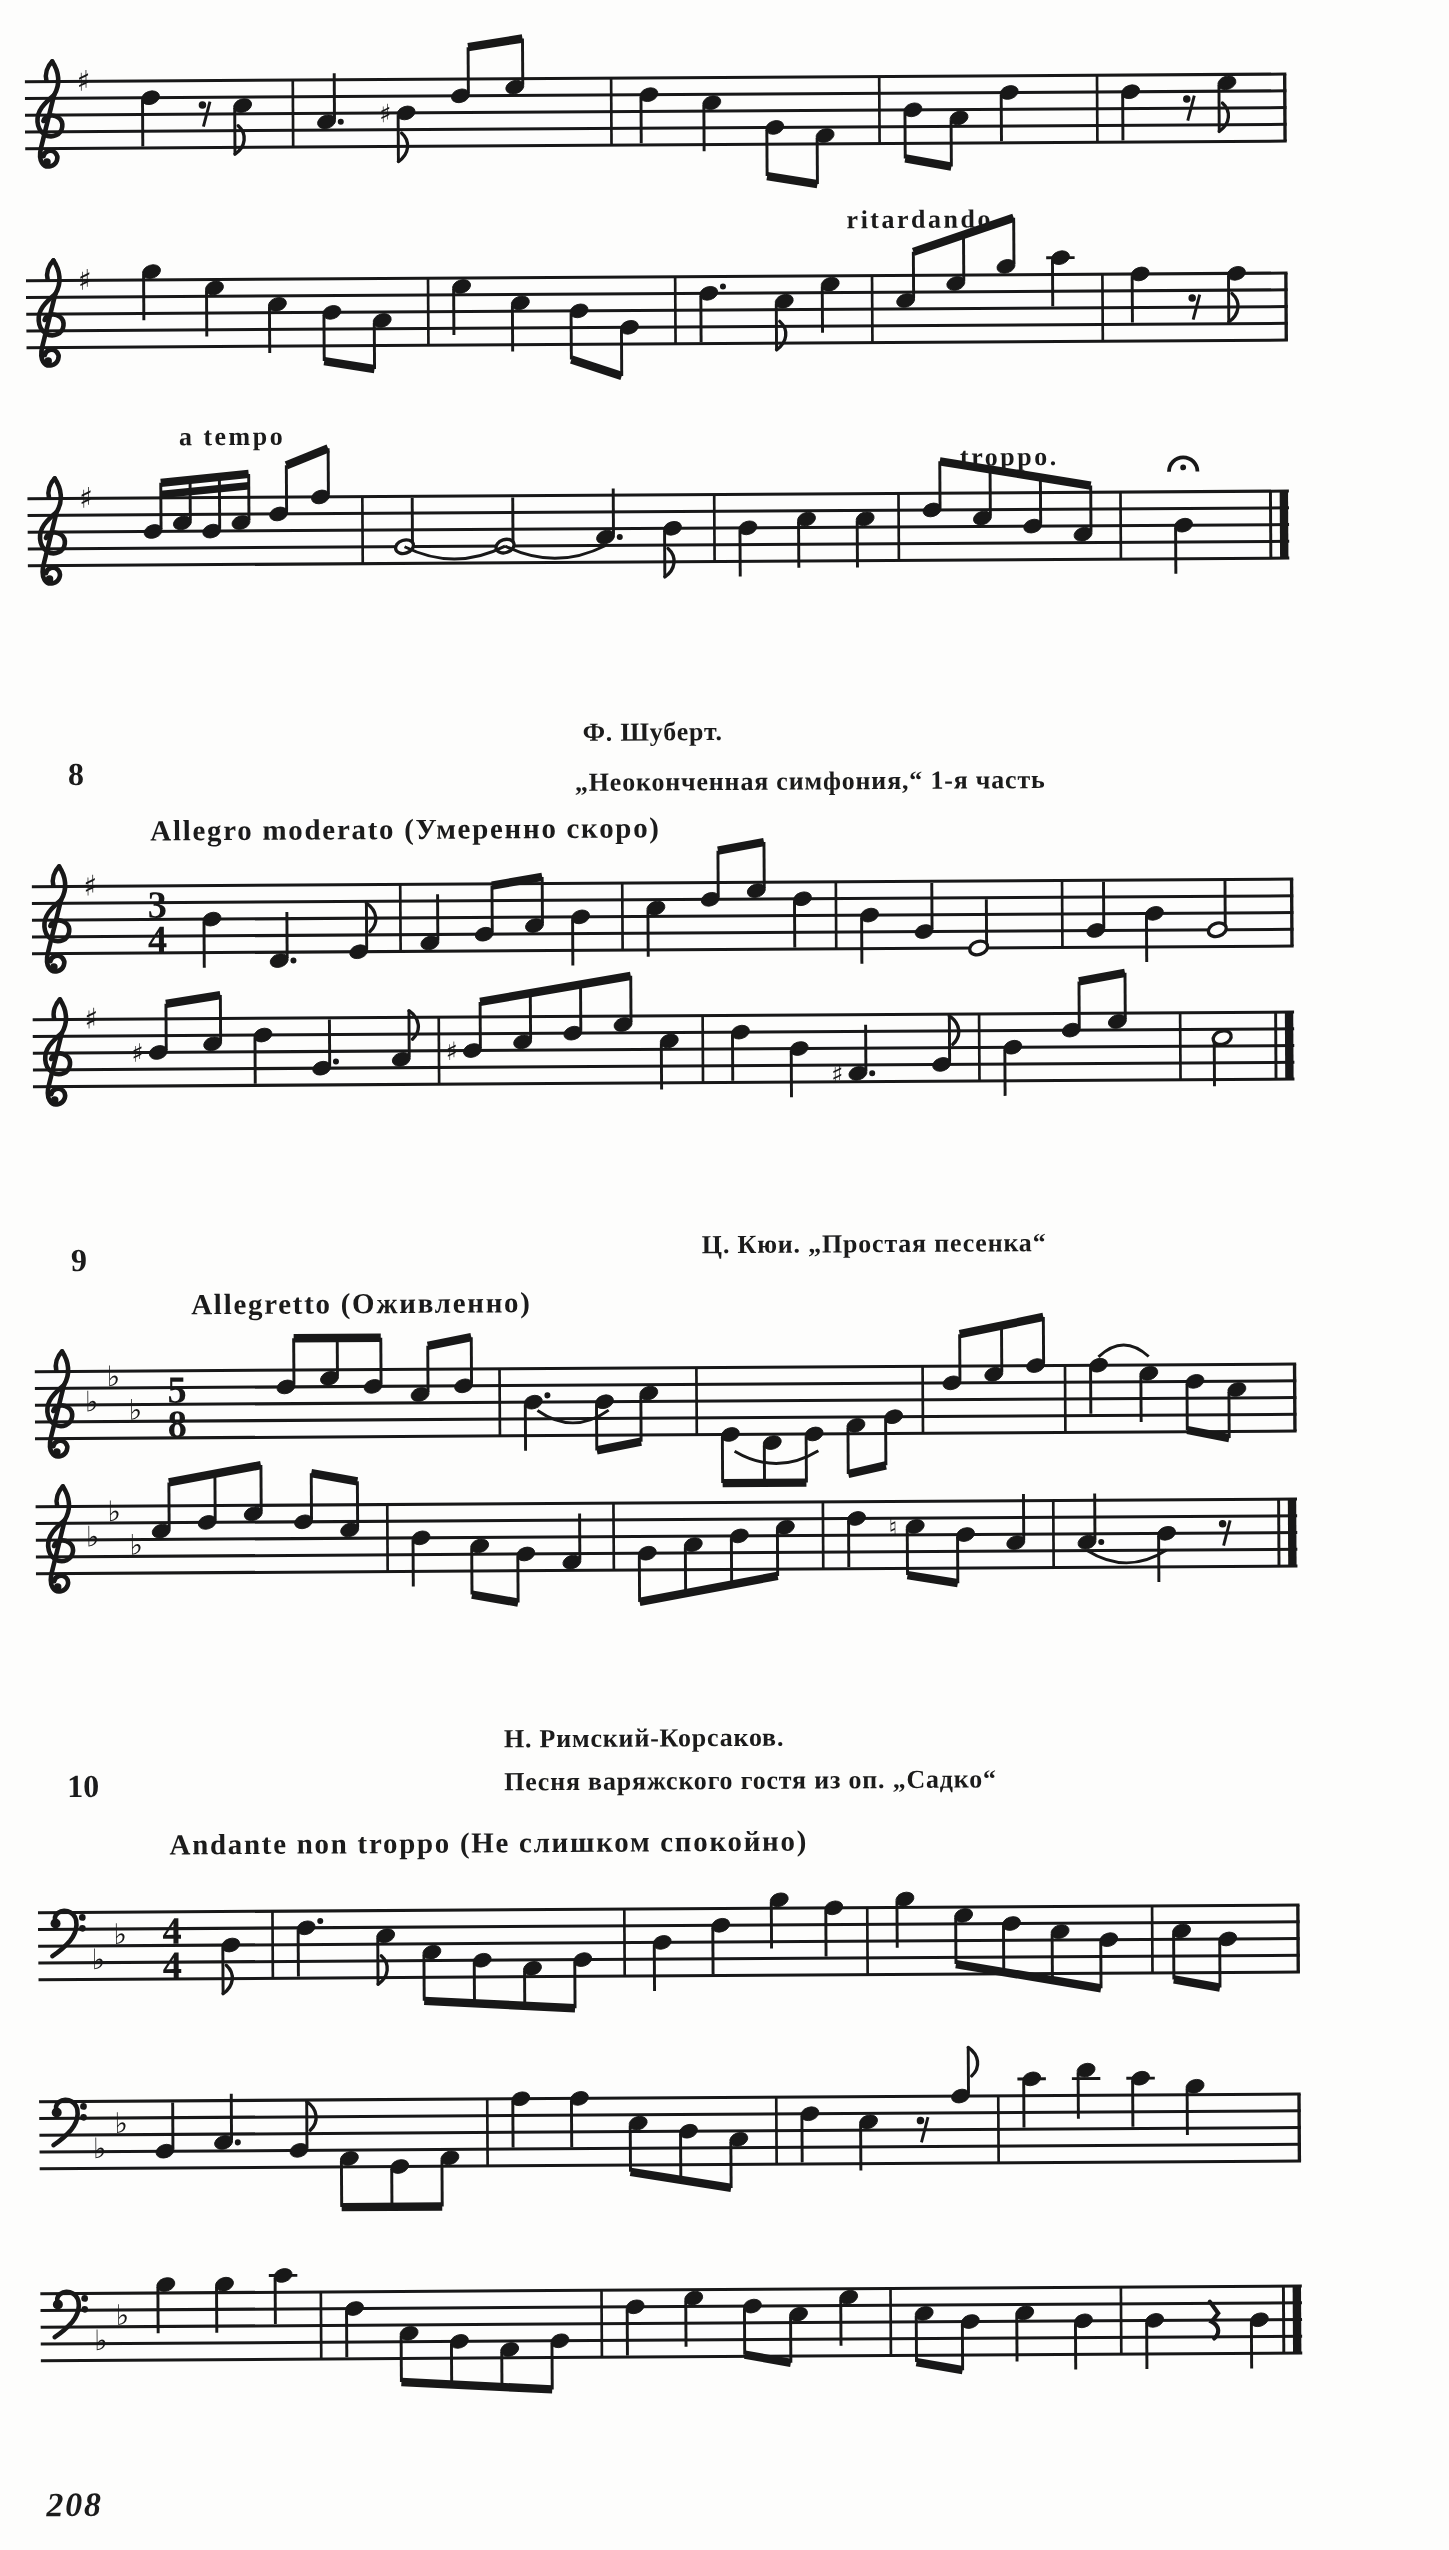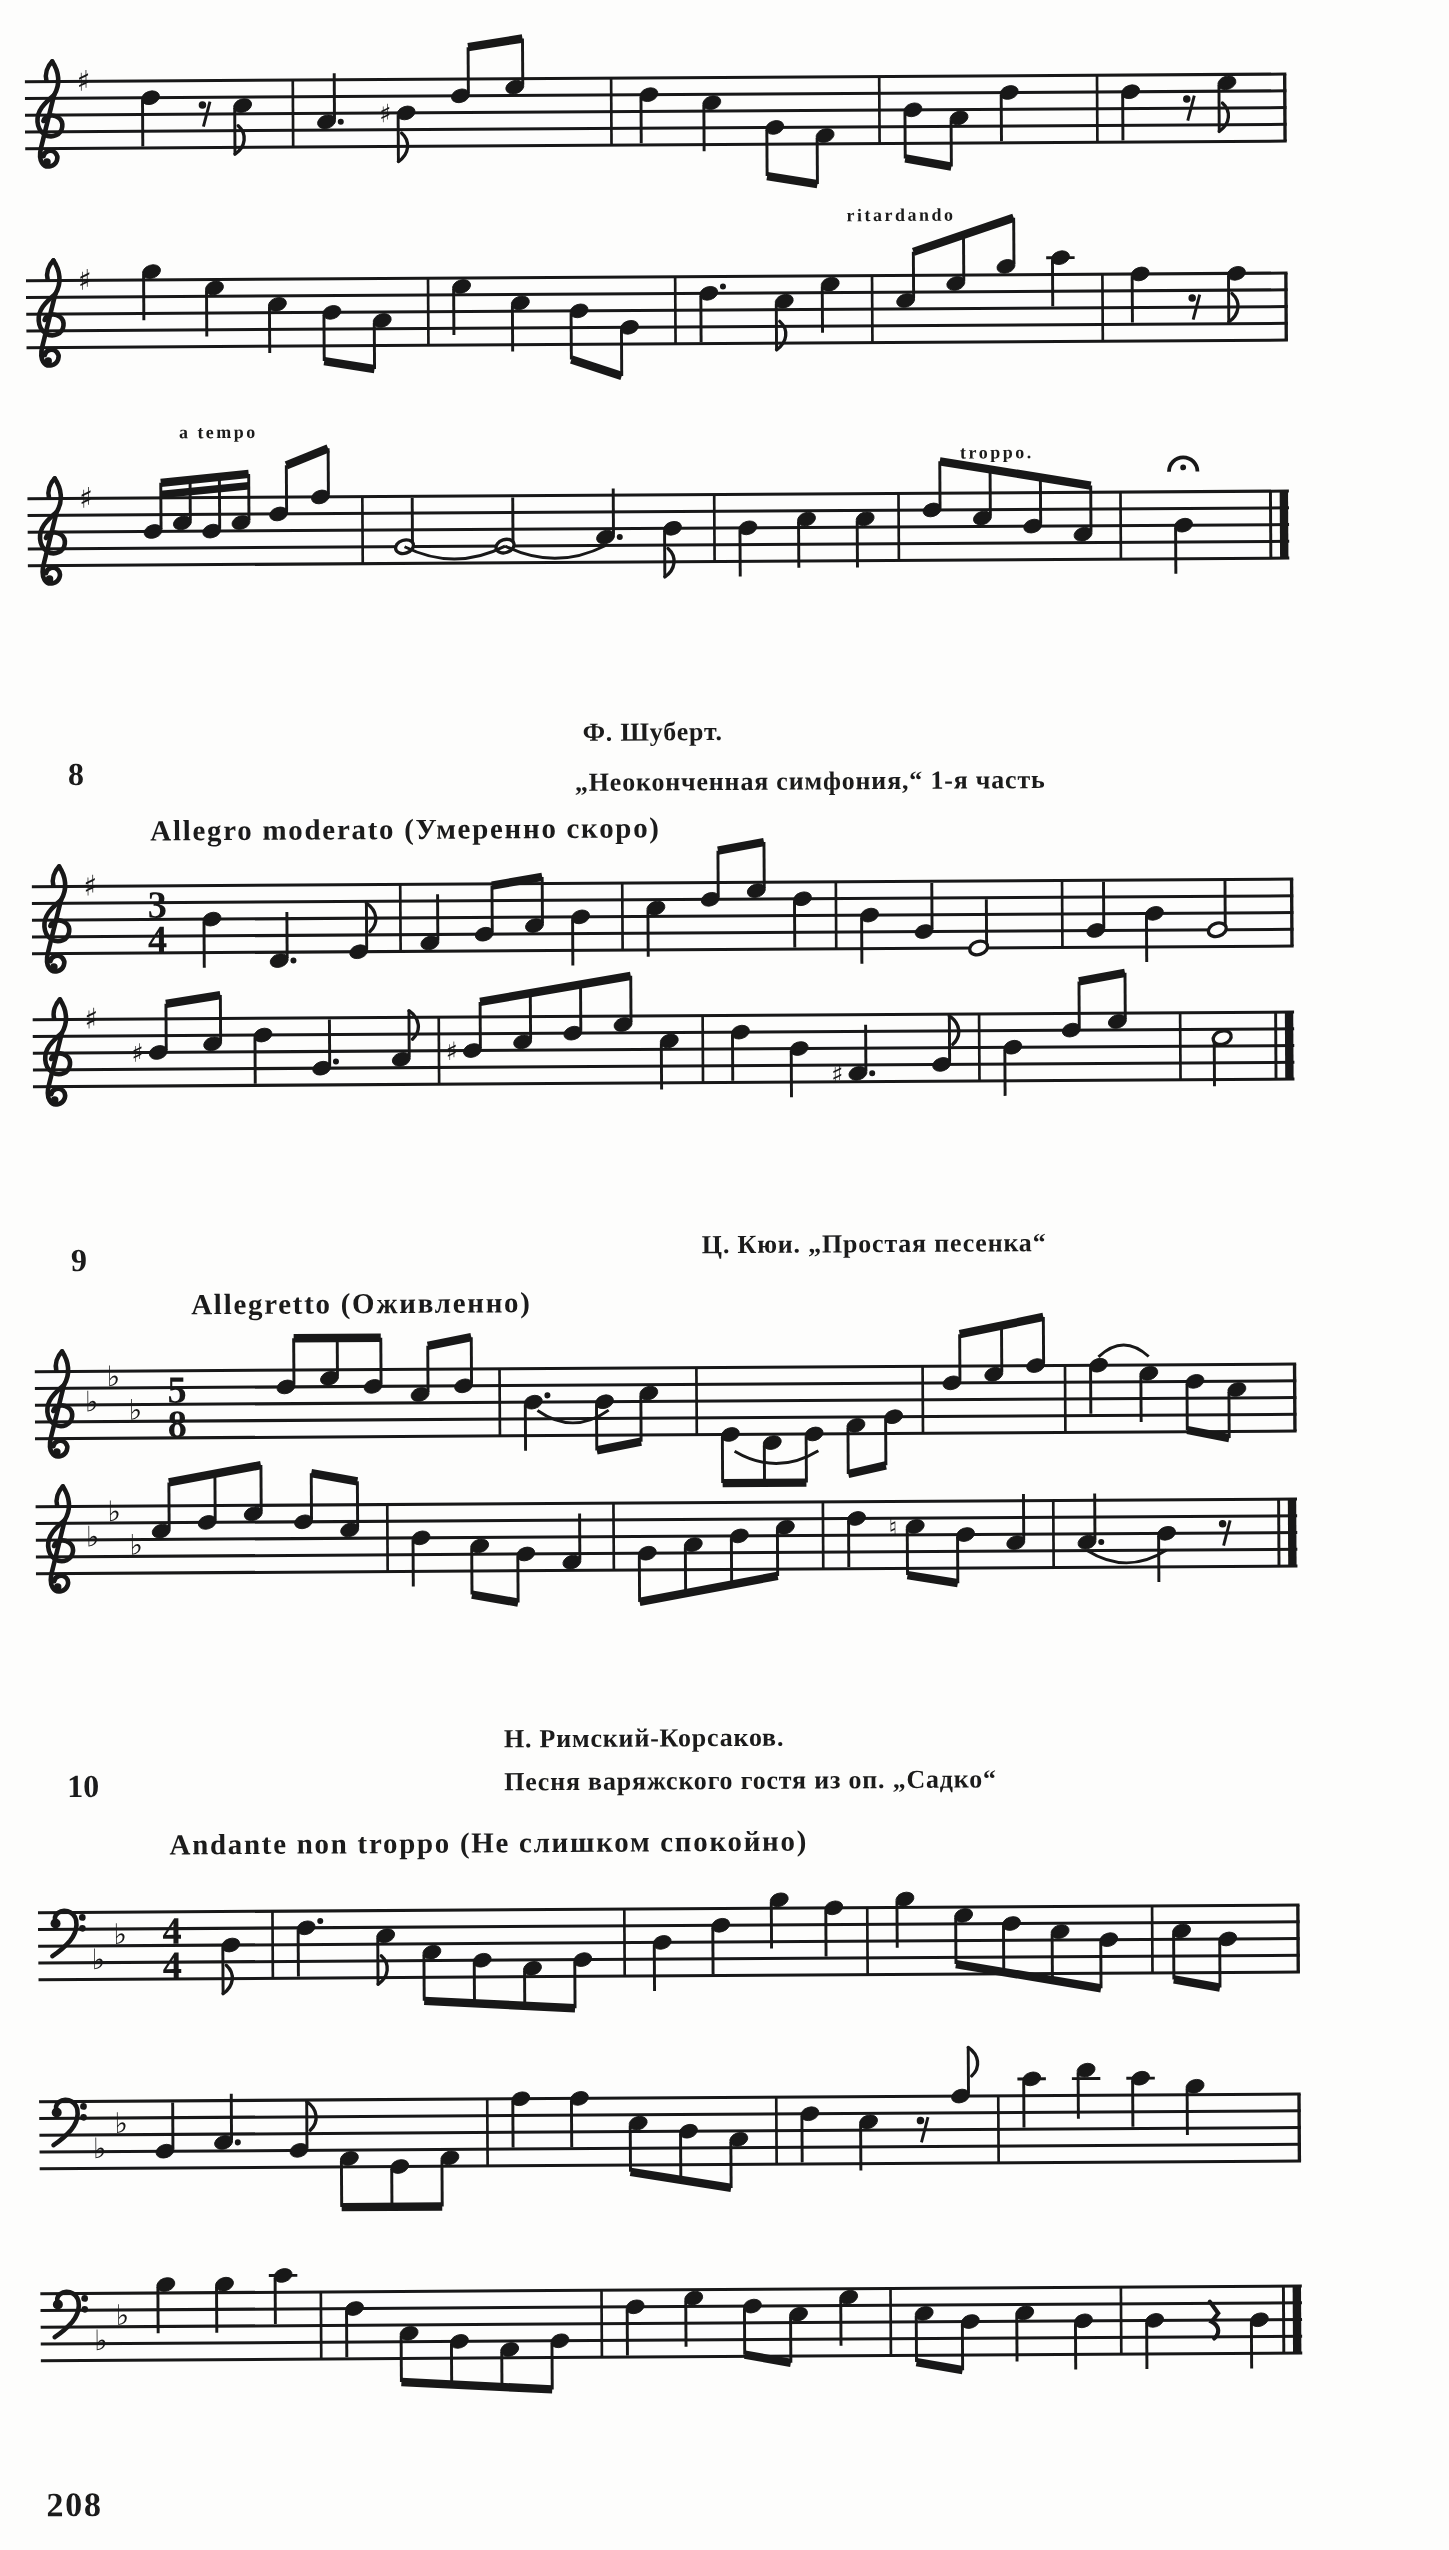--- a/index.html
+++ b/index.html
@@ -1,25 +1,25 @@
 <!DOCTYPE html>
 <html style="font-size:13.4px"><head>
 <meta charset="utf-8">
 <style>
   html,body{margin:0;padding:0;background:#e8e8e8;}
   .page{position:relative;width:1449px;height:2550px;background:#fdfdfc;overflow:hidden;
         font-family:"Liberation Serif",serif;color:#181818;}
   .sheet{position:absolute;left:0;top:0;width:100%;height:100%;transform:rotate(-0.35deg);}
   .txt{position:absolute;white-space:nowrap;color:#1b1b1b;}
-  .mark{font-size:18px;letter-spacing:2.5px;font-weight:600;}
+  .mark{font-size:26px;letter-spacing:2.5px;font-weight:600;}
   .byline{font-size:26px;font-weight:700;letter-spacing:0.8px;}
   .title{font-size:26px;font-weight:700;letter-spacing:0.8px;}
   .tempo{font-size:29px;font-weight:700;letter-spacing:1.7px;}
   .exnum{font-size:32px;font-weight:700;}
-  .pagenum{font-size:34px;font-weight:700;letter-spacing:1.7px;}
+  .pagenum{font-size:34px;font-weight:700;letter-spacing:1.7px;font-style:italic;}
   svg.system{position:absolute;}
 </style>
 </head>
 <body>
 
 <div class="page">
   <div class="sheet">
 
     <div id="score">
         <svg class="system" viewBox="0 0 1510 260" width="1265" height="218" style="left: 32px; top: 1.7px;">

